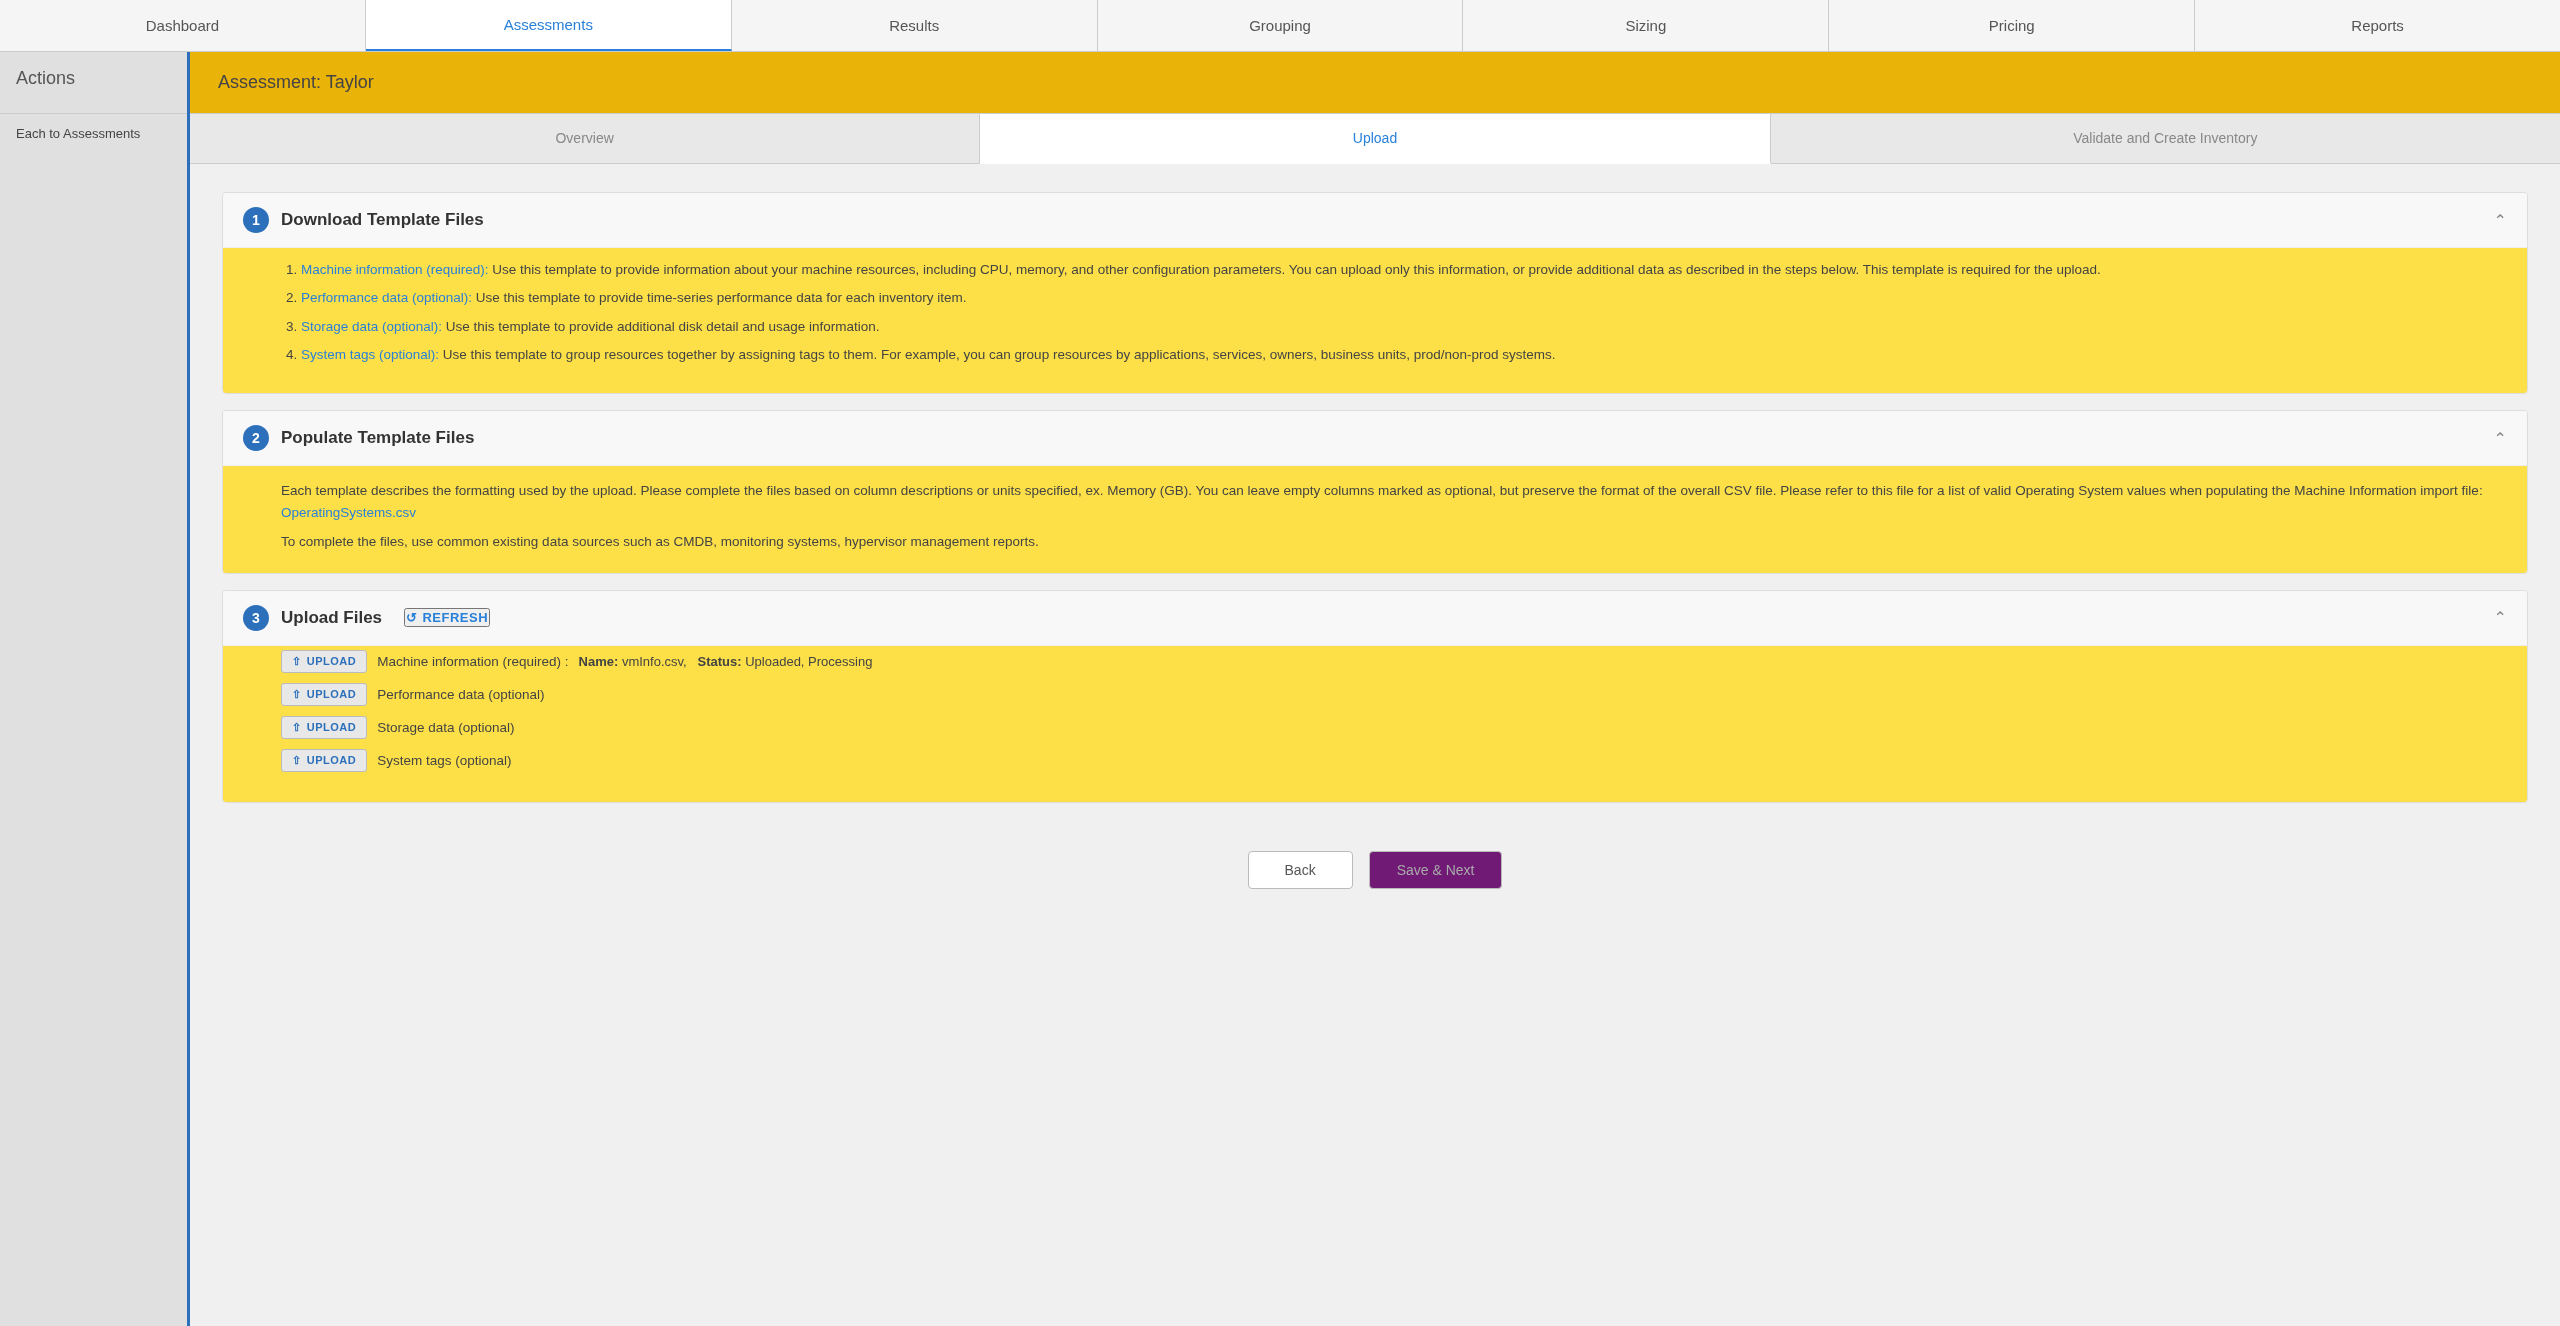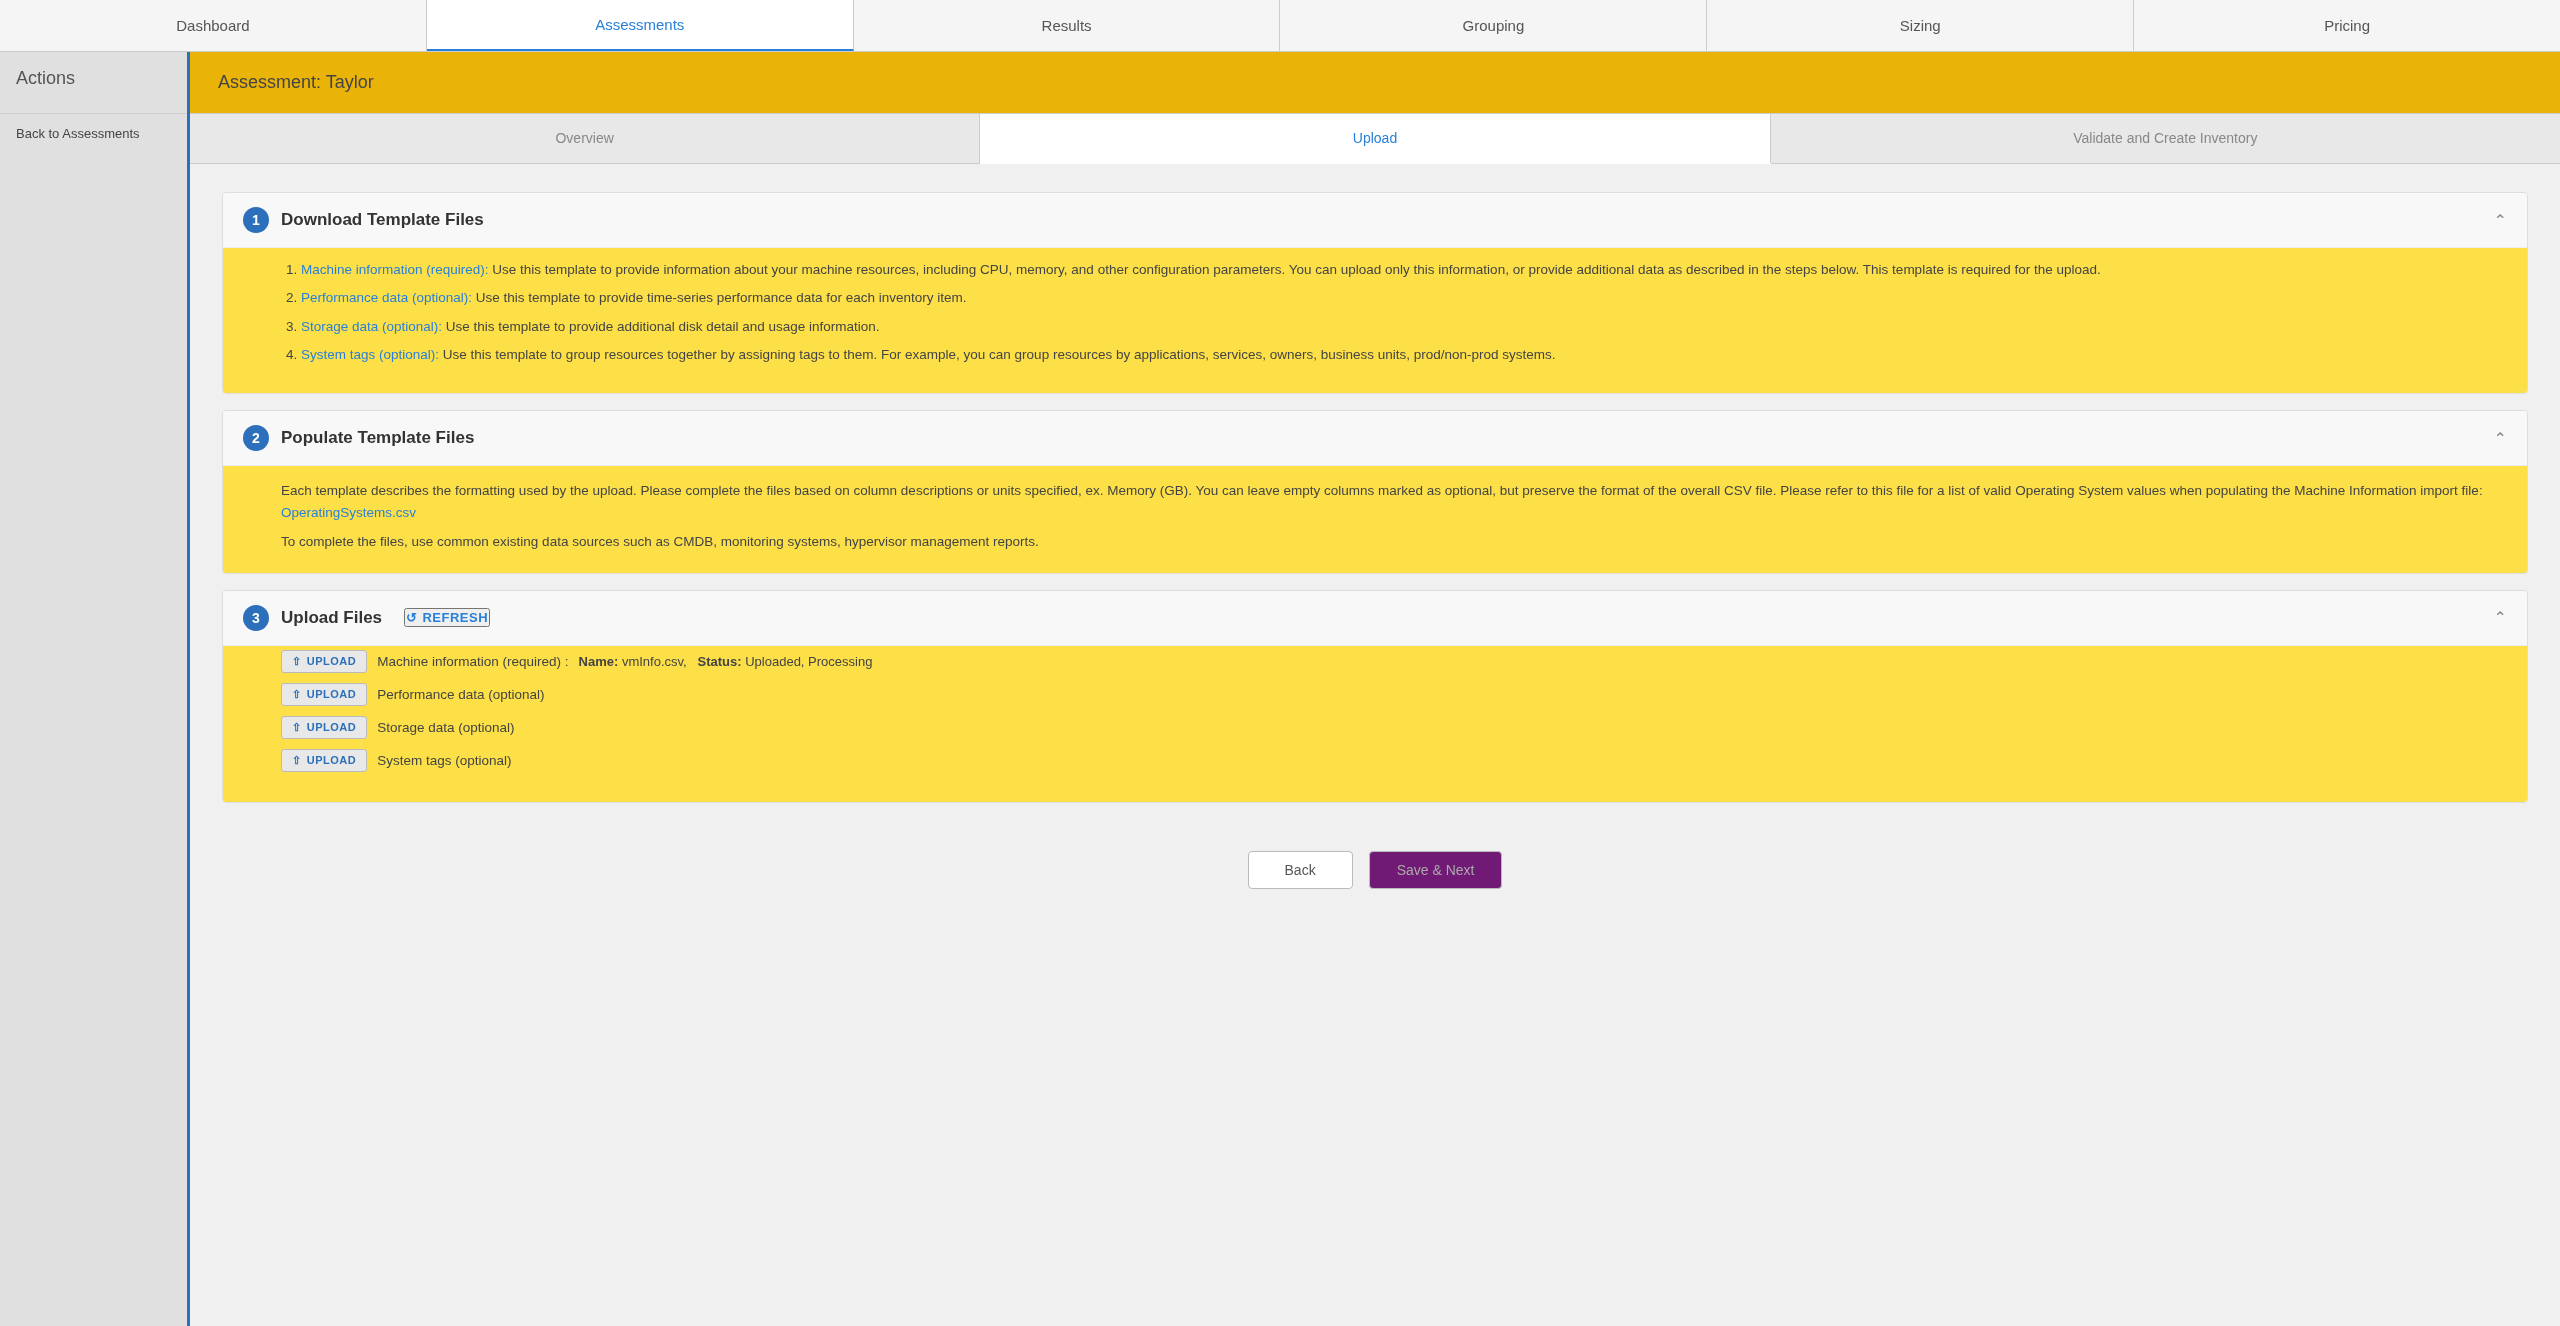--- a/index.html
+++ b/index.html
@@ -250,27 +250,28 @@
 </head>
 <body>
 
 <nav class="top-nav">
   <div class="top-nav-tab">Dashboard</div>
   <div class="top-nav-tab active">Assessments</div>
   <div class="top-nav-tab">Results</div>
   <div class="top-nav-tab">Grouping</div>
   <div class="top-nav-tab">Sizing</div>
   <div class="top-nav-tab">Pricing</div>
+  <div class="top-nav-tab">Reports</div>
 </nav>
 
 <div class="main-layout">
 
   <aside class="sidebar">
     <div class="sidebar-actions-header">Actions</div>
-    <a class="sidebar-link">Back to Assessments</a>
+    <a class="sidebar-link">Each to Assessments</a>
   </aside>
 
   <div class="content-area">
 
     <div class="assessment-title-bar">Assessment: Taylor</div>
 
     <div class="sub-tabs">
       <div class="sub-tab">Overview</div>
       <div class="sub-tab active">Upload</div>
       <div class="sub-tab">Validate and Create Inventory</div>

